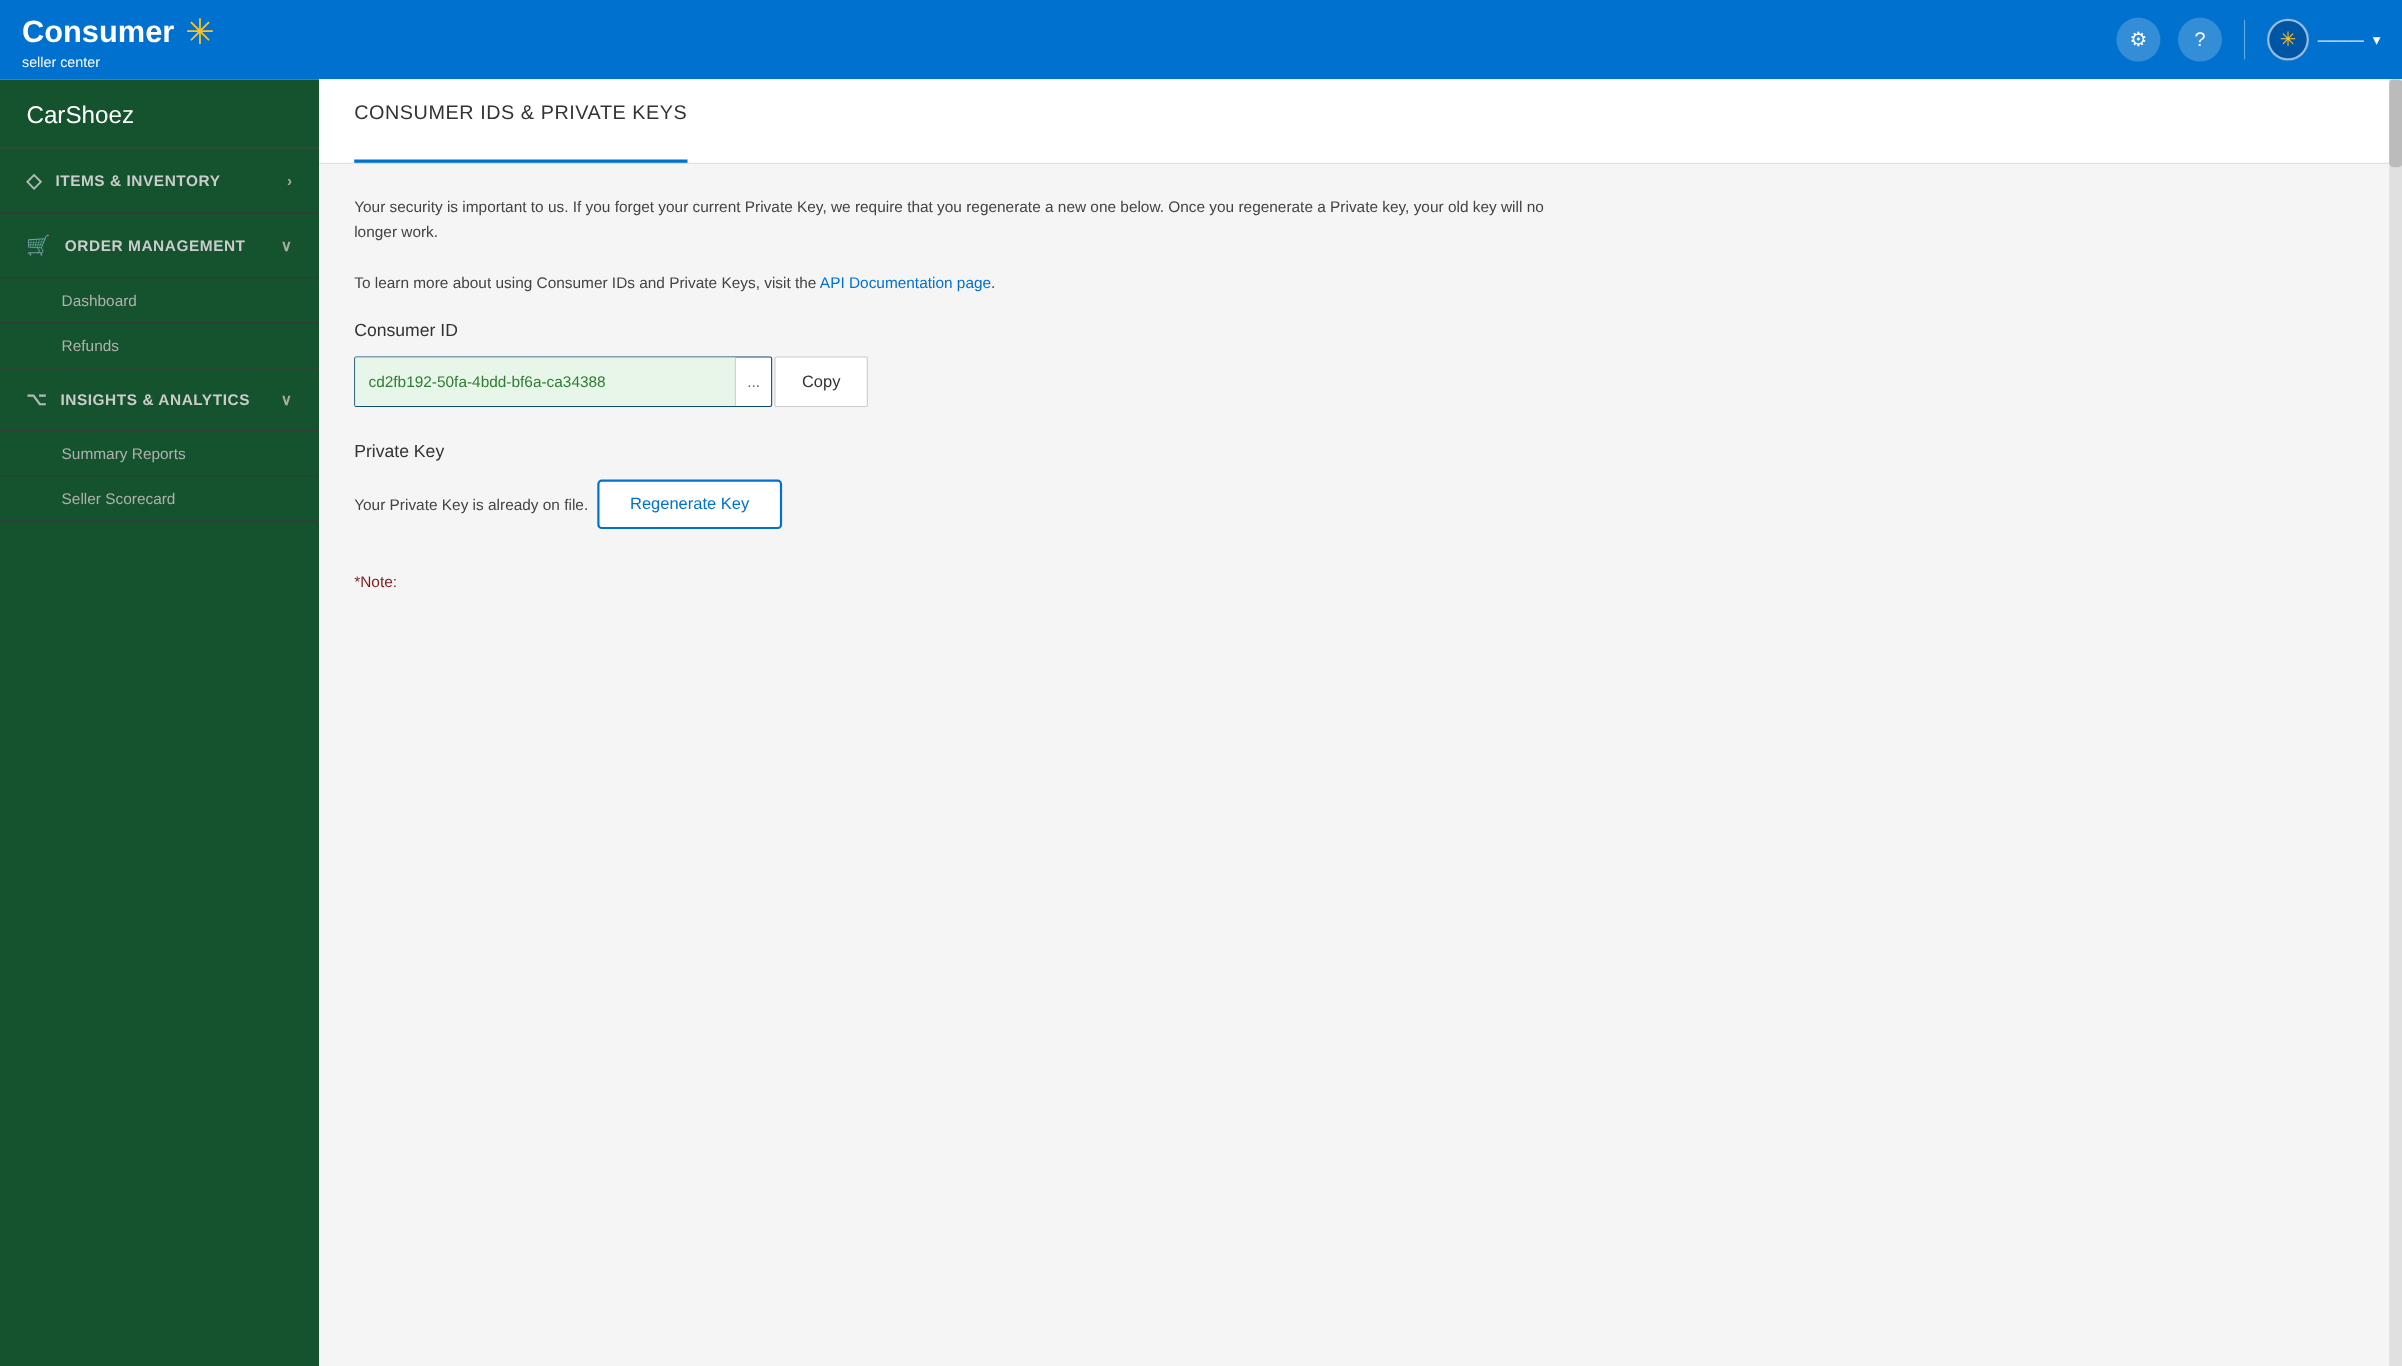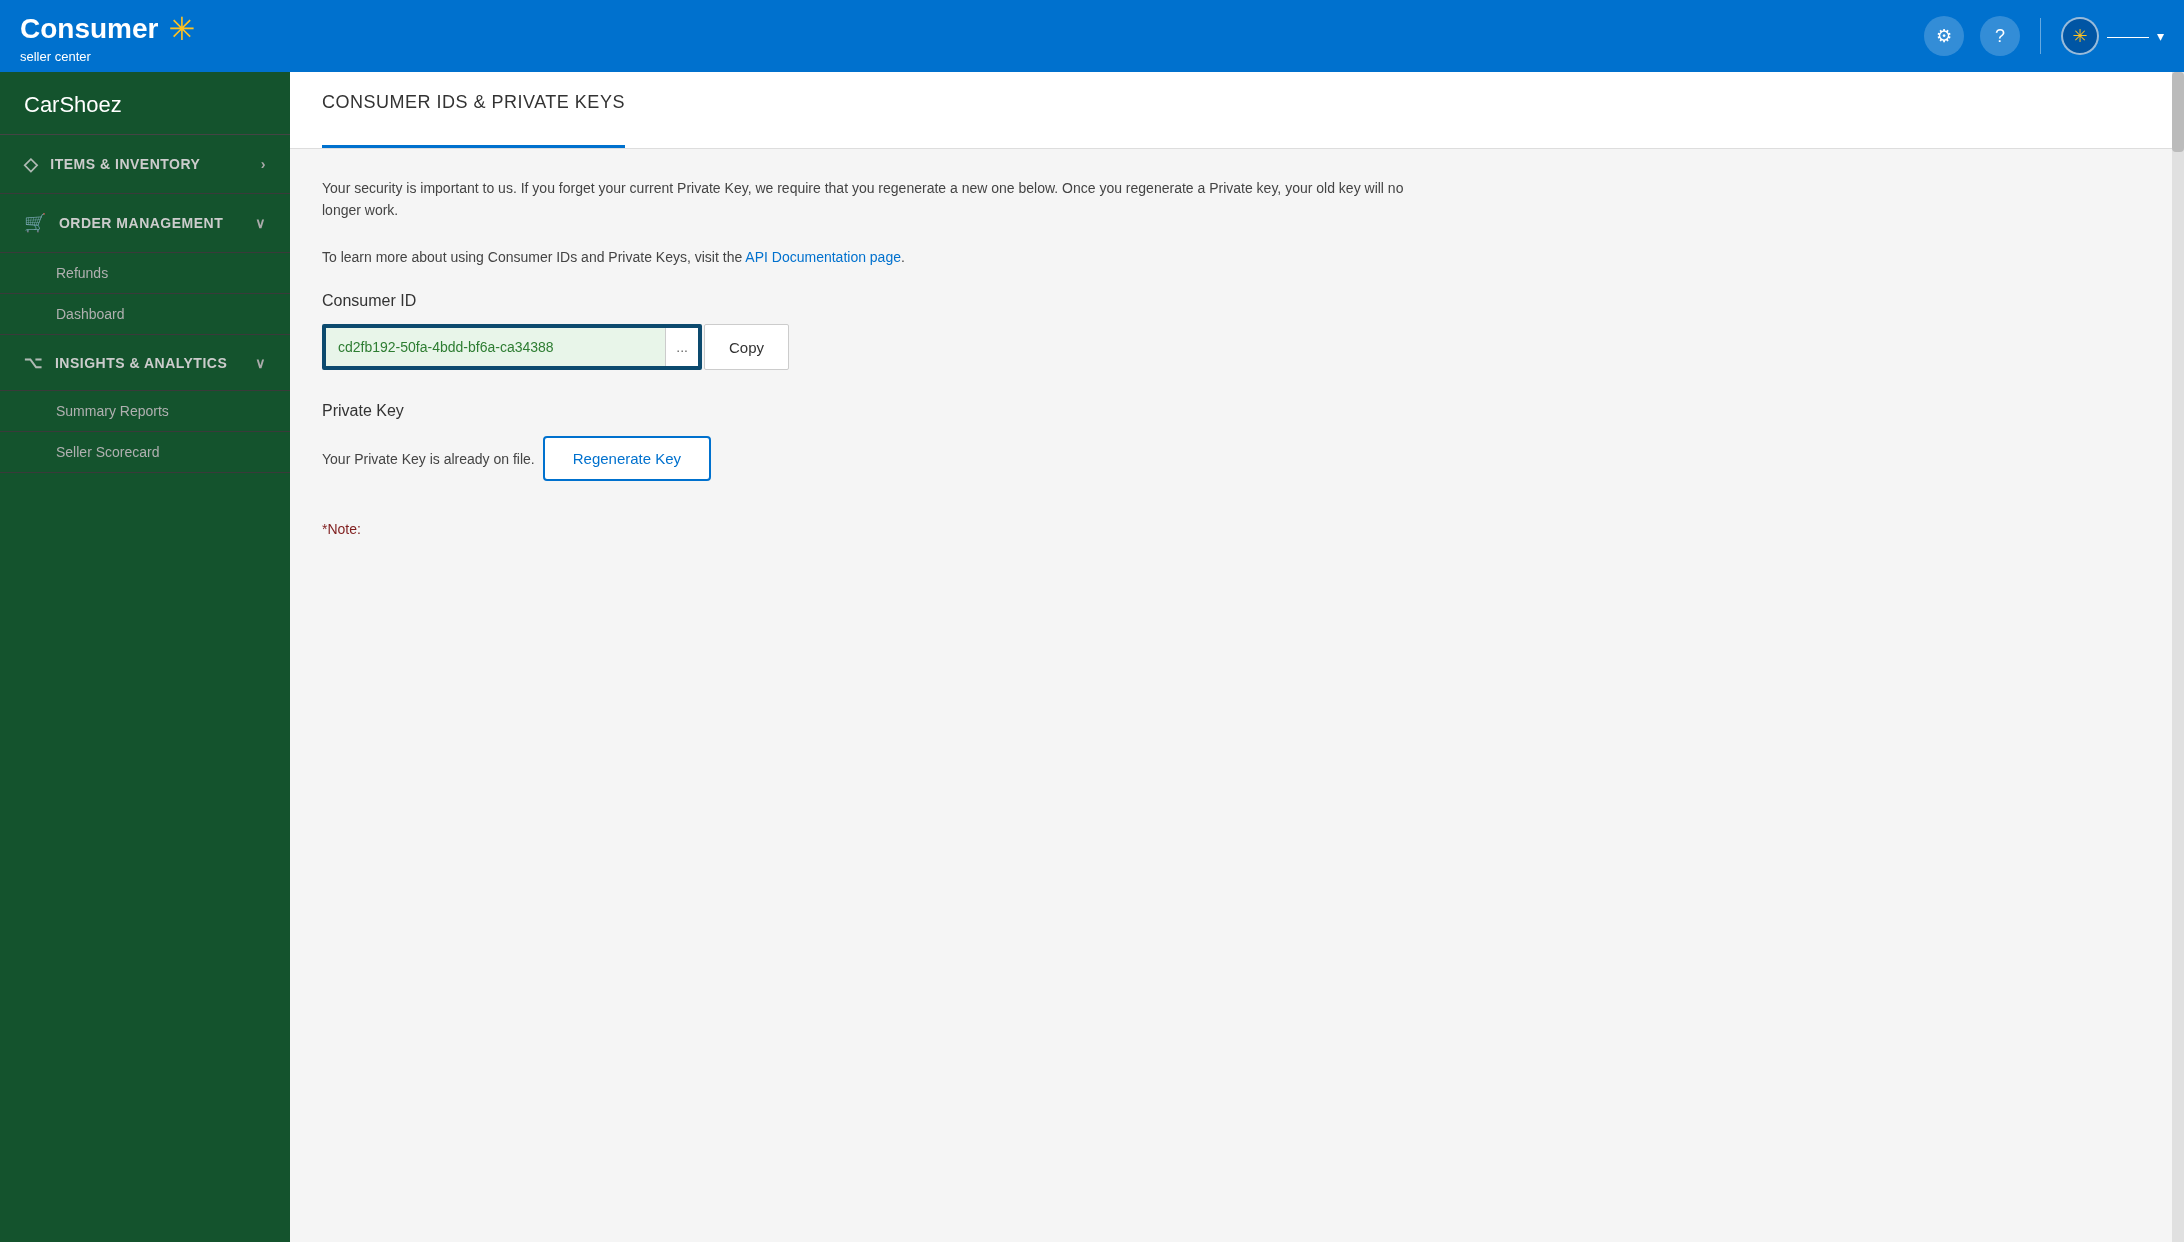--- a/index.html
+++ b/index.html
@@ -212,21 +212,21 @@
     }
 
     .consumer-id-row {
       display: flex;
       align-items: center;
       margin-bottom: 32px;
     }
     .consumer-id-field {
       display: flex;
       align-items: center;
-      border: 4px solid #0c4a6e;
+      border: 1px solid #0c4a6e;
       border-radius: 2px;
       background: white;
       height: 46px;
       min-width: 380px;
     }
     .consumer-id-value {
       padding: 0 12px;
       font-size: 14px;
       color: #2e7d32;
       background: #e8f5e9;
@@ -350,24 +350,24 @@
     </div>
 
     <div class="sidebar-nav-item">
       <div class="nav-label-group">
         <span class="nav-icon">🛒</span>
         <span>ORDER MANAGEMENT</span>
       </div>
       <span class="sidebar-chevron">∨</span>
     </div>
     <div class="sidebar-sub-item">
+      <span>Dashboard</span>
+    </div>
+    <div class="sidebar-sub-item">
       <span>Refunds</span>
-    </div>
-    <div class="sidebar-sub-item">
-      <span>Dashboard</span>
     </div>
 
     <div class="sidebar-nav-item">
       <div class="nav-label-group">
         <span class="nav-icon" style="font-size:16px;">⌥</span>
         <span>INSIGHTS &amp; ANALYTICS</span>
       </div>
       <span class="sidebar-chevron">∨</span>
     </div>
     <div class="sidebar-sub-item">

